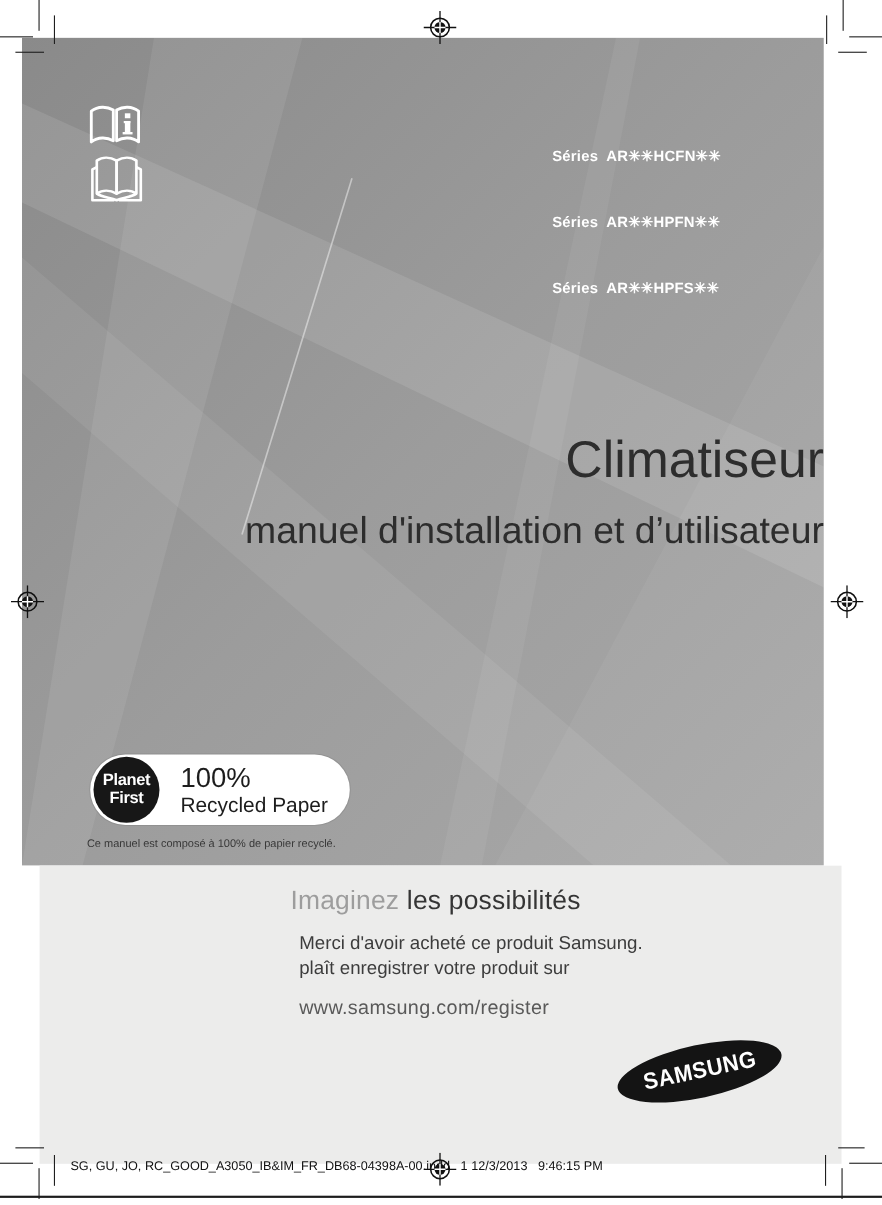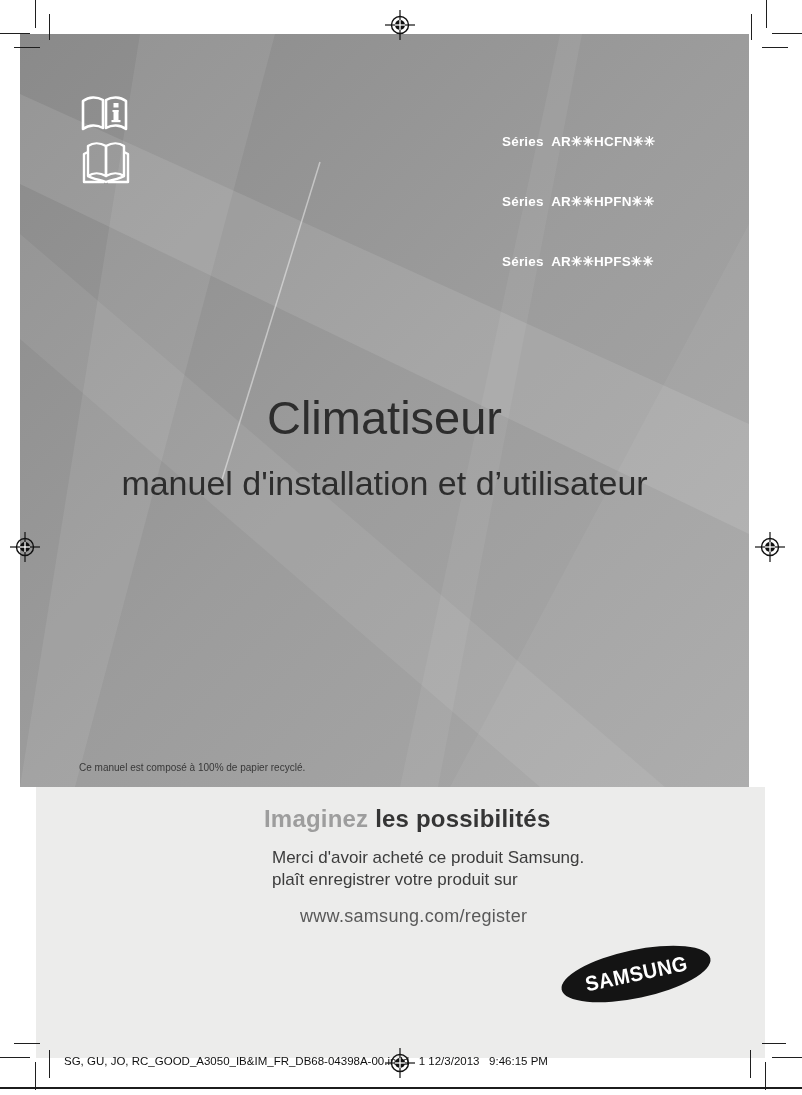--- a/index.html
+++ b/index.html
@@ -12,44 +12,44 @@
   .gray-page svg.bg{position:absolute;left:0;top:0;width:100%;height:100%;}
   .light-page{position:absolute;left:36px;top:787px;width:729px;height:271px;background:#ececeb;}
 
   
   .book-icons{position:absolute;left:60px;top:60px;}
   .book-icons svg{display:block;}
   .series-block{
     position:absolute;left:482px;top:58px;color:#ffffff;font-weight:bold;
     font-size:13.5px;line-height:20px;white-space:pre;letter-spacing:.2px;
   }
-  .title-block{position:absolute;left:0;top:358px;width:729px;text-align:center;color:#2d2d2d;}
+  .title-block{position:absolute;left:0;top:358px;width:729px;text-align:right;color:#2d2d2d;}
   .main-title{font-size:47px;font-weight:300;line-height:52px;letter-spacing:0;}
   .sub-title{font-size:34px;font-weight:300;line-height:40px;margin-top:19px;}
 
   .planet-pill{
     position:absolute;left:62px;top:652px;width:236px;height:64px;background:#ffffff;
     border-radius:32px;box-shadow:0 0 0 1px rgba(0,0,0,.08);
   }
   .planet-circle{
     position:absolute;left:3px;top:2px;width:60px;height:60px;border-radius:50%;
     background:#171717;color:#ffffff;text-align:center;font-weight:bold;
     font-size:15px;line-height:16px;display:flex;flex-direction:column;justify-content:center;
     letter-spacing:-0.3px;
   }
   .planet-100{position:absolute;left:82px;top:7px;font-size:25px;color:#1d1d1d;font-weight:500;}
   .planet-label{position:absolute;left:82px;top:36px;font-size:19px;color:#1d1d1d;}
   .recycle-note{position:absolute;left:59px;top:728px;font-size:10px;color:#383838;}
 
   
-  .imagine{position:absolute;left:228px;top:18px;font-size:24px;letter-spacing:.2px;font-weight:bold;}
+  .imagine{position:absolute;left:228px;top:18px;font-size:24px;letter-spacing:.2px;}
   .imagine .gray{color:#9d9d9d;}
   .imagine .dark{color:#353535;}
   .thanks{position:absolute;left:236px;top:60px;font-size:17px;line-height:21.5px;color:#3c3c3c;}
-  .register-url{position:absolute;left:236px;top:119px;font-size:18px;color:#595959;letter-spacing:.3px;margin-left:28px;}
+  .register-url{position:absolute;left:236px;top:119px;font-size:18px;color:#595959;letter-spacing:.3px;}
   .samsung-logo{
     position:absolute;left:524px;top:163px;width:152px;height:48px;background:#141414;
     border-radius:50%;transform:rotate(-12deg);display:flex;align-items:center;justify-content:center;
   }
   .samsung-logo span{
     color:#ffffff;font-weight:bold;font-size:21px;letter-spacing:.5px;transform:scaleX(.94);
   }
 
   
   .cm{position:absolute;background:#1f1f1f;}
@@ -101,20 +101,28 @@
     <div>Séries  AR✳✳HCFN✳✳</div>
     <div>Séries  AR✳✳HPFN✳✳</div>
     <div>Séries  AR✳✳HPFS✳✳</div>
   </div>
 
   <div class="title-block">
     <div class="main-title">Climatiseur</div>
     <div class="sub-title">manuel d'installation et d’utilisateur</div>
   </div>
 
+  <div class="planet-pill">
+    <div class="planet-circle">
+      <div>Planet</div>
+      <div>First</div>
+    </div>
+    <div class="planet-100">100%</div>
+    <div class="planet-label">Recycled Paper</div>
+  </div>
   <div class="recycle-note">Ce manuel est composé à 100% de papier recyclé.</div>
 </div>
 
 <div class="light-page">
   <div class="imagine">
     <span class="gray">Imaginez</span><span class="dark"> les possibilités</span>
   </div>
   <div class="thanks">
     <div>Merci d'avoir acheté ce produit Samsung.</div>
     <div>plaît enregistrer votre produit sur</div>

